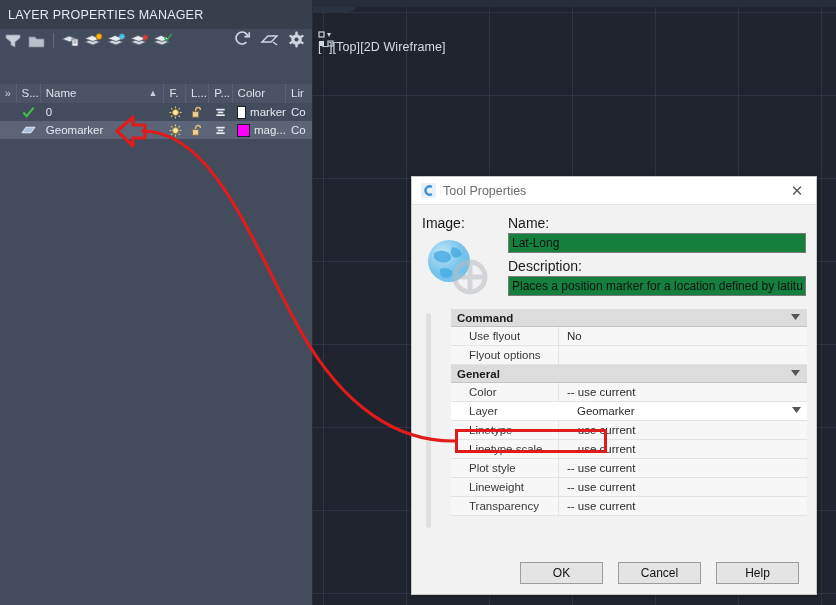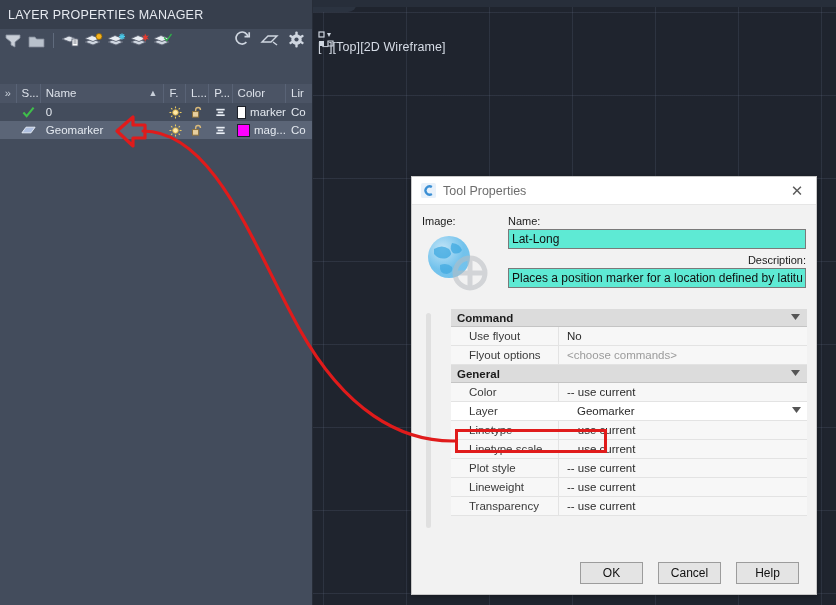--- a/index.html
+++ b/index.html
@@ -113,26 +113,26 @@
   #dlg-title{
     height:28px;background:#ffffff;display:flex;align-items:center;
     padding:0 6px 0 9px;border-bottom:1px solid #e6e6e6;box-sizing:border-box;
   }
   #dlg-title .t{color:#6d6d6d;font-size:12.5px;margin-left:7px;flex:1;}
   #dlg-close{
     width:26px;height:22px;display:flex;align-items:center;justify-content:center;
     color:#5a5a5a;font-size:15px;cursor:default;
   }
   #dlg-body{padding:10px 10px 0 10px;}
-  .lbl{color:#1a1a1a;font-size:11px;margin-bottom:2px;}
+  .lbl{color:#1a1a1a;font-size:14px;margin-bottom:2px;}
   #img-col{width:72px;flex:0 0 72px;}
   #globe{width:72px;height:62px;position:relative;margin-top:4px;}
   .txtfield{
     width:100%;box-sizing:border-box;height:20px;
-    border:1px solid #7a7a7a;background:#5eead4;
+    border:1px solid #7a7a7a;background:#15803d;
     font-size:12px;color:#111;font-family:"Liberation Sans",sans-serif;
     padding:0 3px;outline:none;
   }
 
   
   #grid-wrap{
     position:absolute;left:11px;top:132px;width:384px;height:222px;
     overflow:hidden;
   }
   #scrollbar{
@@ -170,21 +170,21 @@
     border:3px solid #e01b1b;box-sizing:border-box;pointer-events:none;
   }
 
   
   #dlg-btns{
     position:absolute;left:0;right:0;bottom:10px;height:22px;
     display:flex;justify-content:flex-end;gap:15px;padding-right:17px;
     box-sizing:border-box;
   }
   .btn{
-    width:63px;height:22px;background:#e4e4e4;border:1px solid #9c9c9c;
+    width:83px;height:22px;background:#e4e4e4;border:1px solid #9c9c9c;
     font-size:12px;color:#111;display:flex;align-items:center;justify-content:center;
     font-family:"Liberation Sans",sans-serif;box-sizing:border-box;
   }
 
   
   #anno{position:absolute;left:0;top:0;width:836px;height:605px;pointer-events:none;}
 </style>
 </head>
 <body>
 
@@ -403,21 +403,21 @@
                 <line x1="48" y1="29" x2="48" y2="55" stroke="#b9bdc2" stroke-width="5"></line>
                 <line x1="35" y1="42" x2="61" y2="42" stroke="#b9bdc2" stroke-width="5"></line>
               </g>
             </svg>
           </div>
         </div>
 
         <div style="flex:1;padding-left:14px;">
           <div class="lbl">Name:</div>
           <input class="txtfield" type="text" value="Lat-Long" style="">
-          <div class="lbl" style="margin-top:5px;text-align:right;">Description:</div>
+          <div class="lbl" style="margin-top:5px;">Description:</div>
           <input class="txtfield" type="text" value="Places a position marker for a location defined by latitude and lon" style="">
         </div>
       </div>
     </div>
 
     <div id="scrollbar"></div>
     <div id="grid-wrap">
       <div id="grid">
 
         <div class="sect">
@@ -425,21 +425,20 @@
           <svg class="caret" width="9" height="7" viewBox="0 0 9 7">
               <path d="M0 0 h9 l-4.5 6z" fill="#555"></path>
             </svg>
         </div>
         <div class="prow">
           <div class="pname">Use flyout</div>
           <div class="pval">No</div>
         </div>
         <div class="prow">
           <div class="pname">Flyout options</div>
-          <div class="pval dim">&lt;choose commands&gt;</div>
         </div>
 
         <div class="sect">
           <span>General</span>
           <svg class="caret" width="9" height="7" viewBox="0 0 9 7">
               <path d="M0 0 h9 l-4.5 6z" fill="#555"></path>
             </svg>
         </div>
         <div class="prow">
           <div class="pname">Color</div>

